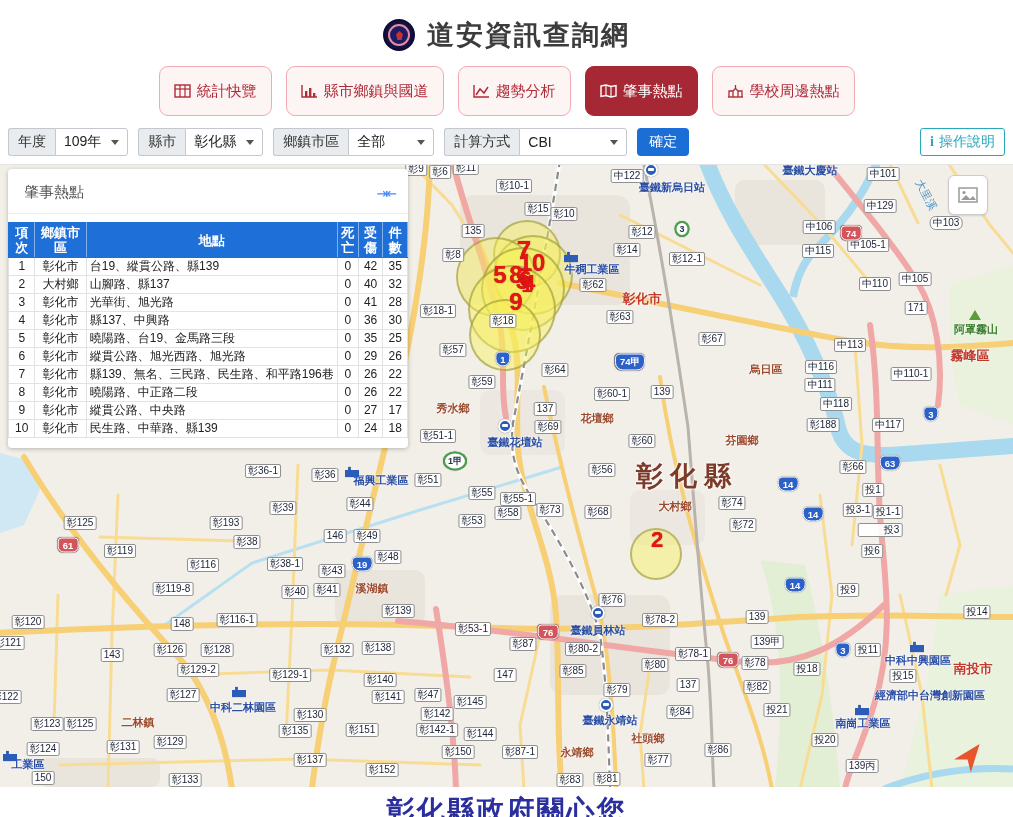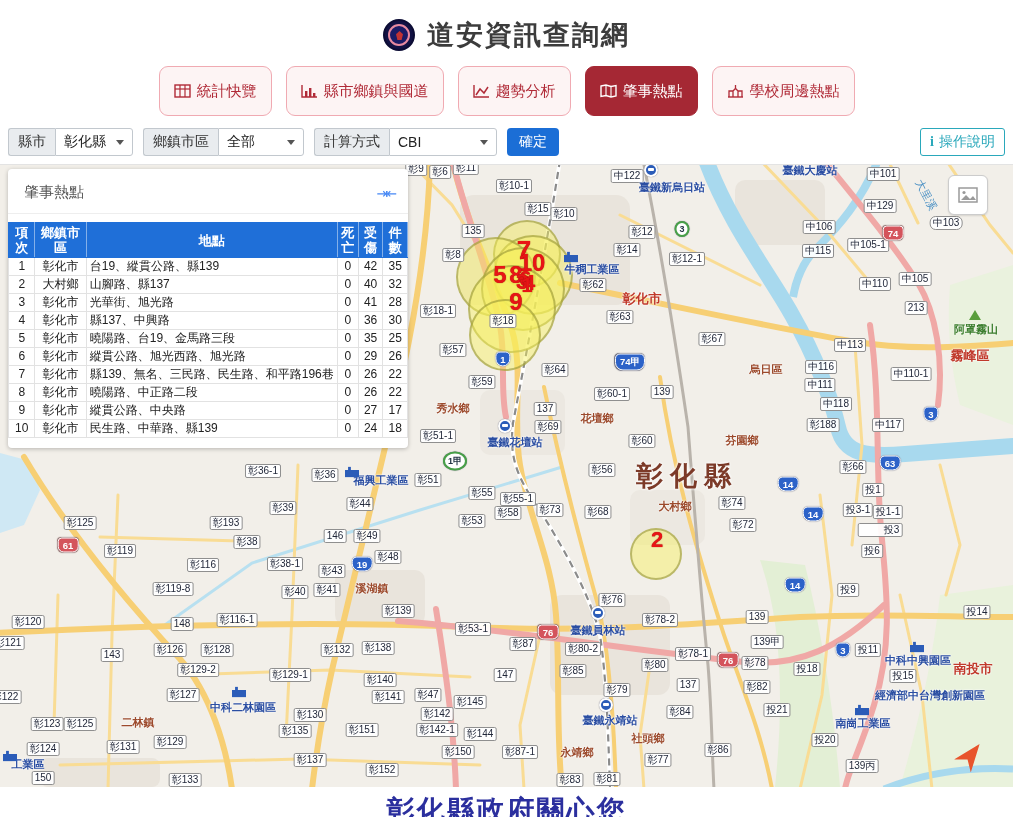--- a/index.html
+++ b/index.html
@@ -126,20 +126,27 @@
           <path d="M2,13 V7 H6 V13 M6,7 L8.5,4.5 L11,7 M11,13 V7 H15 V13" fill="none" stroke="currentColor" stroke-width="1.3"></path>
           <line x1="8.5" y1="4.5" x2="8.5" y2="1" stroke="currentColor" stroke-width="1.3"></line>
           <line x1="1" y1="13" x2="16" y2="13" stroke="currentColor" stroke-width="1.4"></line>
         </svg>
       </span>
       <span>學校周邊熱點</span>
     </button>
   </div>
 
 <div class="filterbar">
+  <div class="fgroup">
+    <span class="flabel">年度</span>
+    <span class="fselect">
+        <span>109年</span>
+        <span class="caret"></span>
+      </span>
+  </div>
   <div class="fgroup">
     <span class="flabel">縣市</span>
     <span class="fselect">
         <span>彰化縣</span>
         <span class="caret"></span>
       </span>
   </div>
   <div class="fgroup">
     <span class="flabel">鄉鎮市區</span>
     <span class="fselect" style="min-width:86px">
@@ -365,21 +372,21 @@
     <div class="ml r" style="left: 620px; top: 152px;">彰63</div>
     <div class="ml r" style="left: 712px; top: 174px;">彰67</div>
     <div class="ml r" style="left: 883px; top: 9px;">中101</div>
     <div class="ml r" style="left: 880px; top: 41px;">中129</div>
     <div class="ml r" style="left: 819px; top: 62px;">中106</div>
     <div class="ml r" style="left: 946px; top: 58px; border-radius: 6px;">中103</div>
     <div class="ml r" style="left: 868px; top: 80px;">中105-1</div>
     <div class="ml r" style="left: 818px; top: 86px;">中115</div>
     <div class="ml r" style="left: 875px; top: 119px;">中110</div>
     <div class="ml r" style="left: 915px; top: 114px;">中105</div>
-    <div class="ml r" style="left: 916px; top: 143px;">213</div>
+    <div class="ml r" style="left: 916px; top: 143px;">171</div>
     <div class="ml r" style="left: 850px; top: 180px;">中113</div>
     <div class="ml r" style="left: 821px; top: 202px;">中116</div>
     <div class="ml r" style="left: 820px; top: 220px;">中111</div>
     <div class="ml r" style="left: 911px; top: 209px;">中110-1</div>
     <div class="ml r" style="left: 836px; top: 239px;">中118</div>
     <div class="ml r" style="left: 823px; top: 260px;">彰188</div>
     <div class="ml r" style="left: 888px; top: 260px;">中117</div>
     <div class="ml r" style="left: 438px; top: 146px;">彰18-1</div>
     <div class="ml r" style="left: 503px; top: 156px;">彰18</div>
     <div class="ml r" style="left: 453px; top: 185px;">彰57</div>
@@ -519,21 +526,21 @@
     <div class="ml nat" style="left: 931px; top: 249px;">3</div>
     <div class="ml nat" style="left: 890px; top: 298px;">63</div>
     <div class="ml nat" style="left: 788px; top: 319px;">14</div>
     <div class="ml nat" style="left: 795px; top: 420px;">14</div>
     <div class="ml nat" style="left: 362px; top: 399px;">19</div>
     <div class="ml nat" style="left: 843px; top: 485px;">3</div>
     <div class="ml nat" style="left: 813px; top: 349px;">14</div>
     <div class="ml flower" style="left: 682px; top: 64px;">3</div>
     <div class="ml flower" style="left: 455px; top: 296px;">1甲</div>
     <div class="ml exp" style="left: 68px; top: 380px;">61</div>
-    <div class="ml exp" style="left: 893px; top: 68px;">74</div>
+    <div class="ml exp" style="left: 851px; top: 68px;">74</div>
     <div class="ml exp" style="left: 548px; top: 467px;">76</div>
     <div class="ml exp" style="left: 728px; top: 495px;">76</div>
     <div class="mi train" style="left: 651px; top: 5px;"></div>
     <div class="mi train" style="left: 505px; top: 261px;"></div>
     <div class="mi train" style="left: 598px; top: 448px;"></div>
     <div class="mi train" style="left: 606px; top: 540px;"></div>
     <div class="mi factory" style="left: 571px; top: 92px;"></div>
     <div class="mi factory" style="left: 352px; top: 307px;"></div>
     <div class="mi factory" style="left: 239px; top: 527px;"></div>
     <div class="mi factory" style="left: 862px; top: 545px;"></div>

